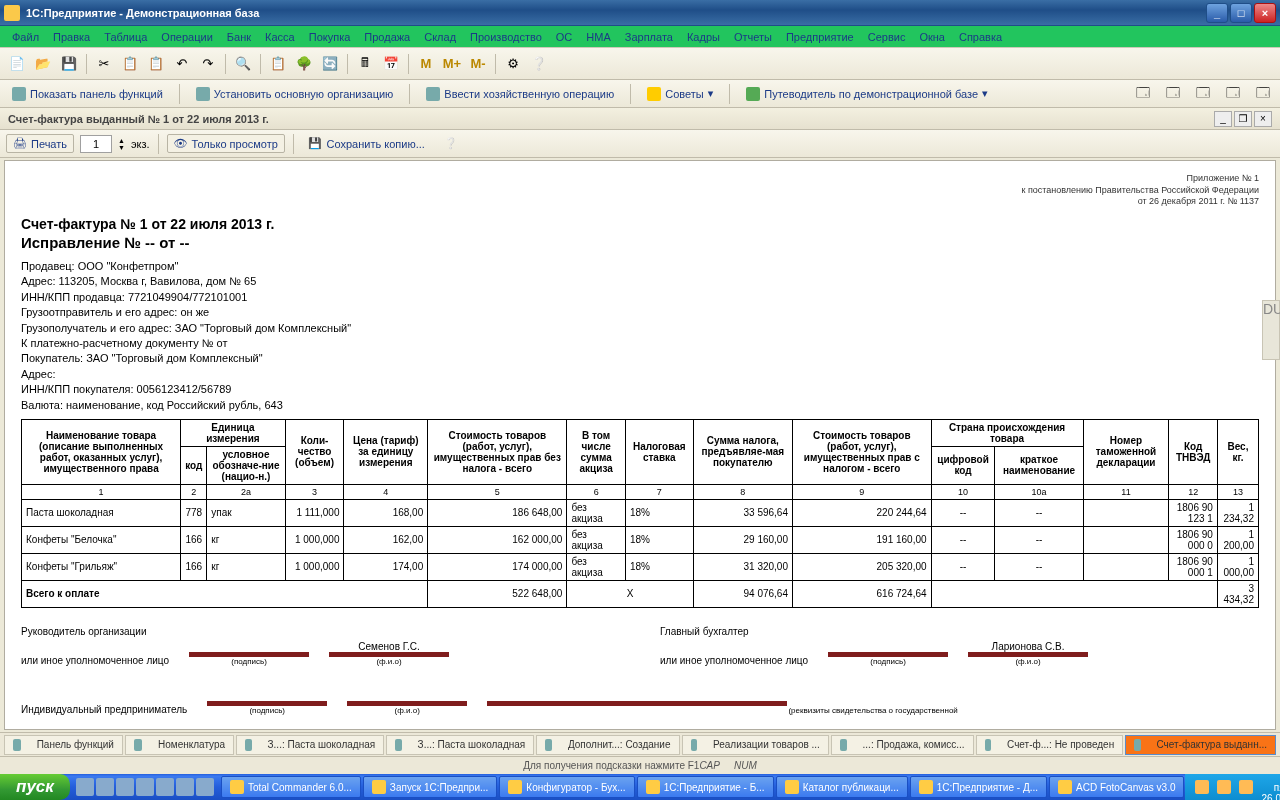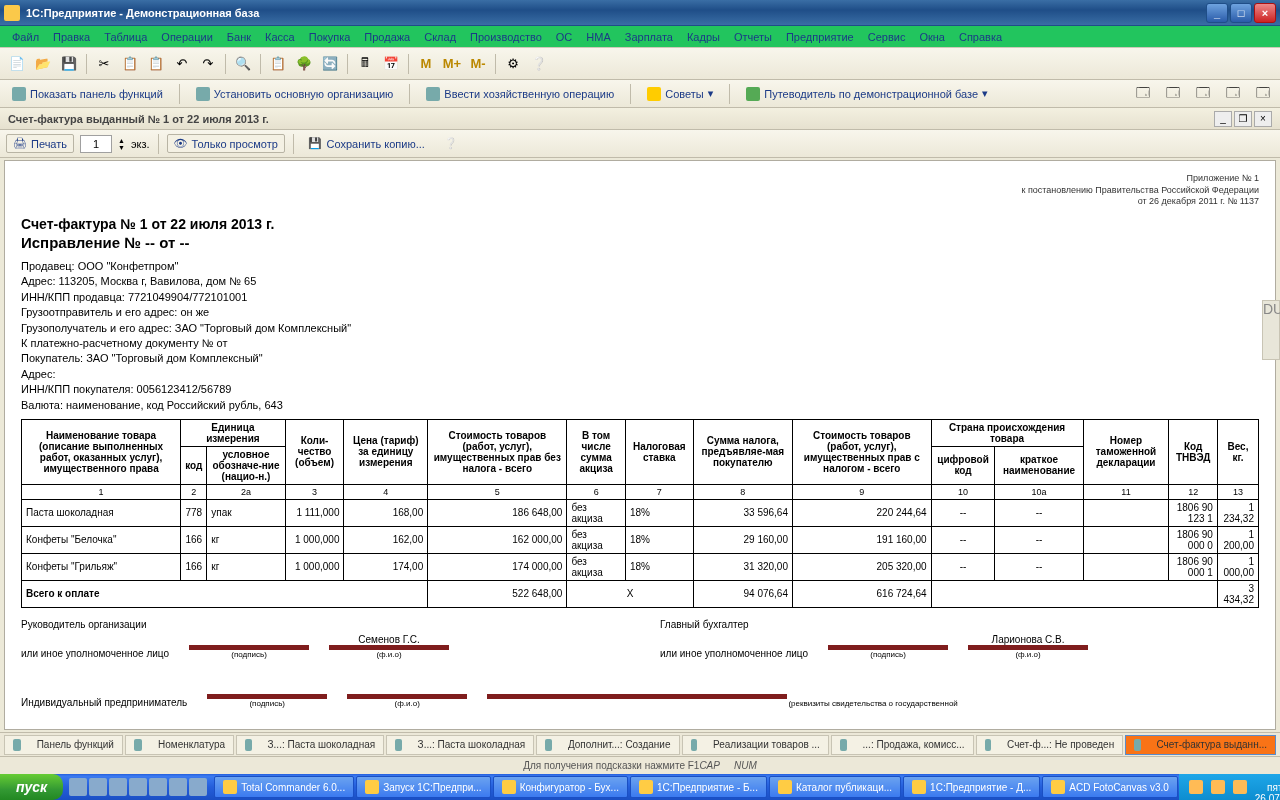--- a/index.html
+++ b/index.html
@@ -38,38 +38,38 @@
 h1 { font-size:14px; font-weight:bold; margin:8px 0 2px;}
 h2 { font-size:15px; font-weight:bold; margin:2px 0 8px;}
 .info-line{ font-size:11px; line-height:1.4;}
 
 table.doc { border-collapse:collapse; width:100%; margin-top:6px; font-size:10px;}
 table.doc th, table.doc td { border:1px solid #000; padding:2px 4px; text-align:center; vertical-align:middle;}
 table.doc td.num{text-align:right;}
 table.doc td.lft{text-align:left;}
 table.doc tr.colnum td{font-size:9px;}
 
-.sig-area{display:flex; gap:40px; margin-top:11px; font-size:10px;}
+.sig-area{display:flex; gap:40px; margin-top:18px; font-size:10px;}
 .sig-block{flex:1;}
 .sig-line{display:flex; align-items:flex-end; gap:20px; margin-top:4px;}
 .ul{border-bottom:5px solid #7f1d1d; min-width:120px; display:inline-block; text-align:center; padding:0 4px;}
 .caption{font-size:8px;text-align:center;}
 
 
 .wintabs{position:absolute; bottom:44px; left:0; right:0; height:24px; background:#ece8d8; border-top:1px solid #c0bbaa; display:flex; align-items:center; padding:0 4px; gap:2px;}
 .wintab{padding:3px 8px; background:#f4f1e4; border:1px solid #c8c4b4; font-size:10px; color:#333; cursor:pointer; display:flex; align-items:center; gap:16px; max-width:160px; white-space:nowrap; overflow:hidden;}
 .wintab.active{background:#f97316; border-color:#5a8bc9;}
 .wintab .ic{width:12px;height:12px;background:#7aa;border-radius:2px;}
 
 .statusbar{position:absolute; bottom:26px; left:0; right:0; height:18px; background:#ece8d8; border-top:1px solid #c0bbaa; display:flex; align-items:center; padding:0 8px; font-size:10px; color:#555; justify-content:center;}
 .statusright{display:flex;gap:14px;font-style:italic;}
 
 
 .taskbar{position:absolute;bottom:0;left:0;right:0;height:26px;background:linear-gradient(#245edb,#3b7af0 8%,#245edb 50%,#1a4fc4);display:flex;align-items:center;}
-.start{height:26px;padding:0 16px;background:linear-gradient(#6c3,#393 60%,#282);color:#fff;font-weight:bold;font-style:italic;font-size:14px;display:flex;align-items:center;border-radius:0 10px 10px 0;cursor:pointer;}
+.start{height:26px;padding:0 16px;background:linear-gradient(#6c3,#393 60%,#282);color:#fff;font-weight:bold;font-style:italic;font-size:17px;display:flex;align-items:center;border-radius:0 10px 10px 0;cursor:pointer;}
 .ql{display:flex;gap:2px;margin:0 6px;}
 .ql .ic{width:18px;height:18px;background:#8ac;border-radius:2px;cursor:pointer;}
 .task{height:22px;padding:0 8px;margin:0 1px;background:linear-gradient(#6aa2f0,#3b7af0);border:1px solid #1a4fc4;border-radius:2px;color:#fff;font-size:10px;display:flex;align-items:center;gap:4px;cursor:pointer;max-width:150px;white-space:nowrap;overflow:hidden;}
 .task .ic{width:14px;height:14px;background:#fc4;border-radius:2px;}
 .tray{margin-left:auto;height:26px;background:linear-gradient(#1ea6e8,#0d8dd0);padding:0 10px;display:flex;align-items:center;gap:8px;color:#fff;font-size:10px;}
 .tray .ic{width:14px;height:14px;background:#fb5;border-radius:2px;}
 .clock{text-align:right;line-height:1.1;}
 
 .right-sb{position:absolute;right:0;top:300px;width:18px;height:60px;background:#e8e6d9;border:1px solid #c8c4b4;}
 </style>

